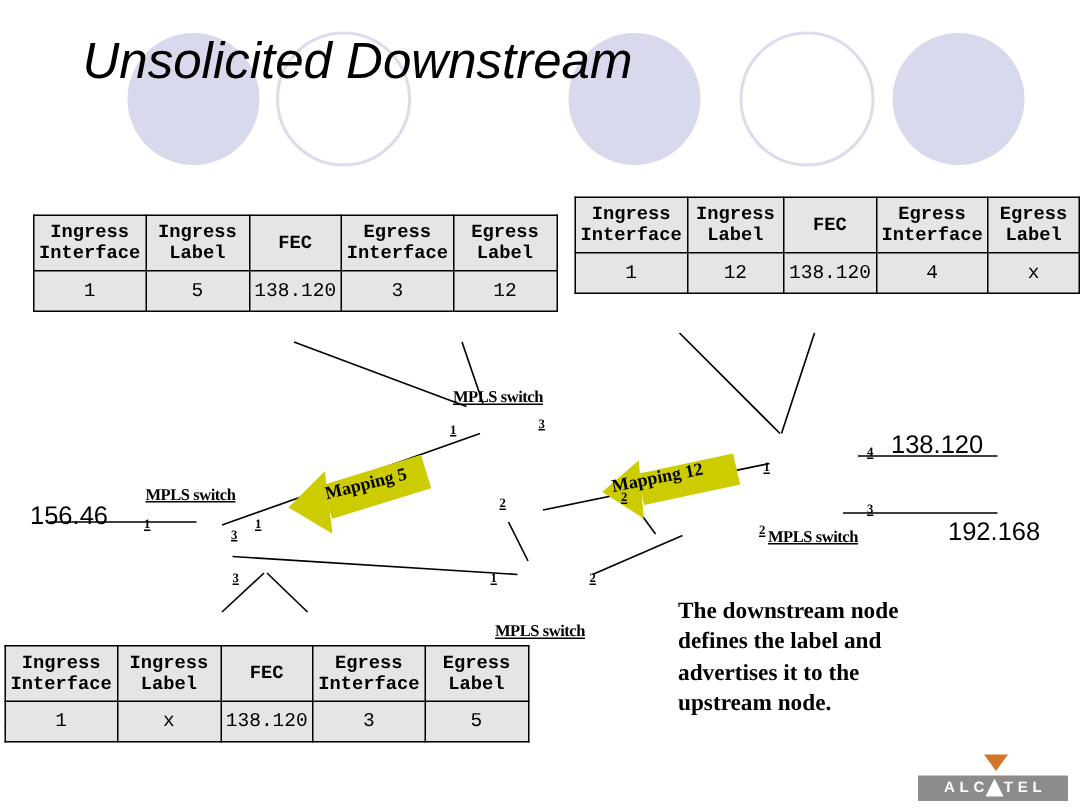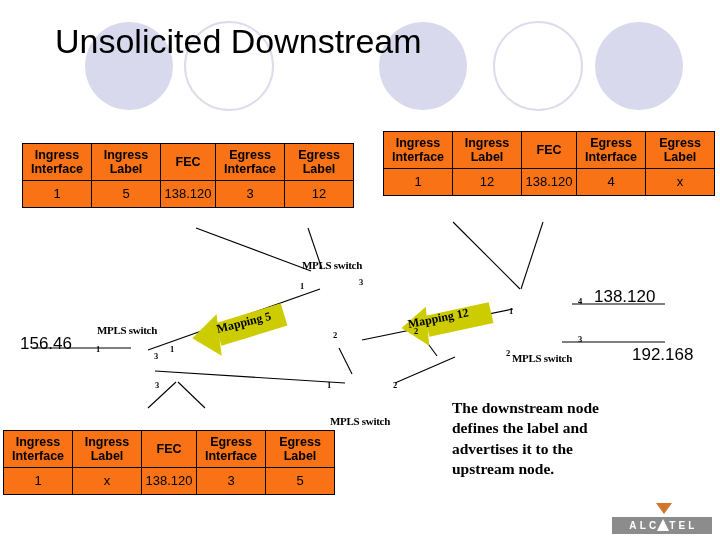--- a/index.html
+++ b/index.html
@@ -33,28 +33,29 @@
   
   #title {
     position: absolute;
     left: 55px;
     top: 22px;
     font-size: 34px;
     color: #000000;
     font-family: "Liberation Sans", sans-serif;
     letter-spacing: 0px;
     white-space: nowrap;
+    font-style: italic;
   }
 
   
   .lfib {
     position: absolute;
     border-collapse: collapse;
-    background: #f97316;
-    font-family: Liberation Sans, sans-serif;
+    background: #e5e5e5;
+    font-family: Liberation Mono, monospace;
     font-size: 12.5px;
     color: #000;
   }
   .lfib td, .lfib th {
     border: 1px solid #000;
     padding: 1px 3px;
     text-align: center;
     vertical-align: middle;
     font-weight: bold;
     line-height: 1.12;
@@ -78,20 +79,21 @@
     pointer-events: none;
   }
 
   
   .dtext {
     position: absolute;
     font-family: "Liberation Serif", serif;
     font-weight: bold;
     color: #000;
     white-space: nowrap;
+    text-decoration: underline;
   }
   .mpls-lbl { font-size: 11px; letter-spacing: -0.3px; }
   .port-num { font-size: 8.5px; font-family: "Liberation Serif", serif; font-weight: bold;}
   .ipnum {
     position: absolute;
     font-family: "Liberation Sans", sans-serif;
     font-size: 17px;
     color: #000;
     white-space: nowrap;
   }

